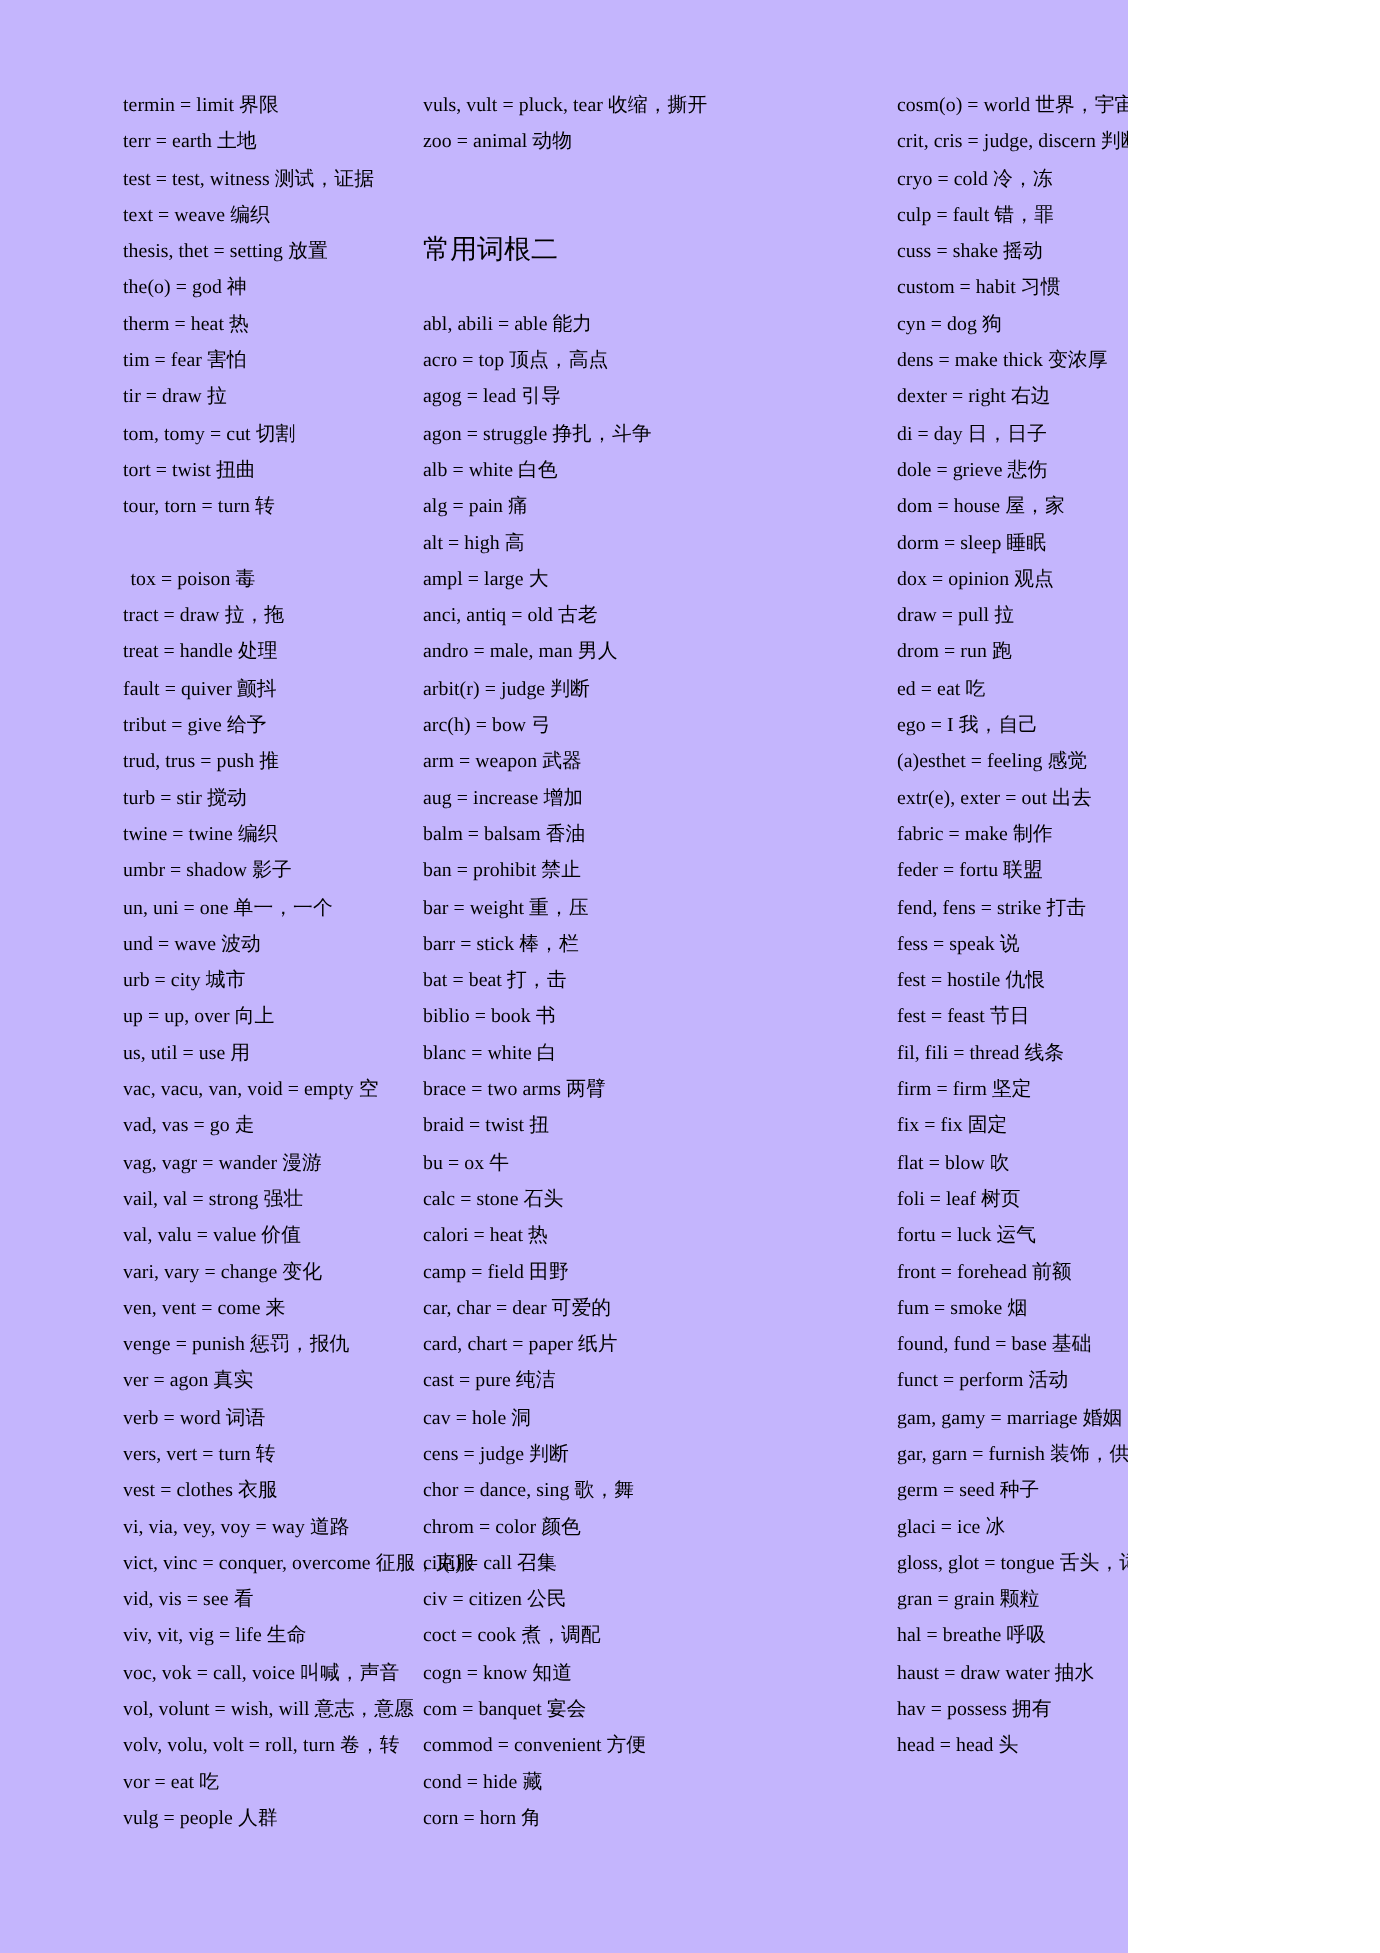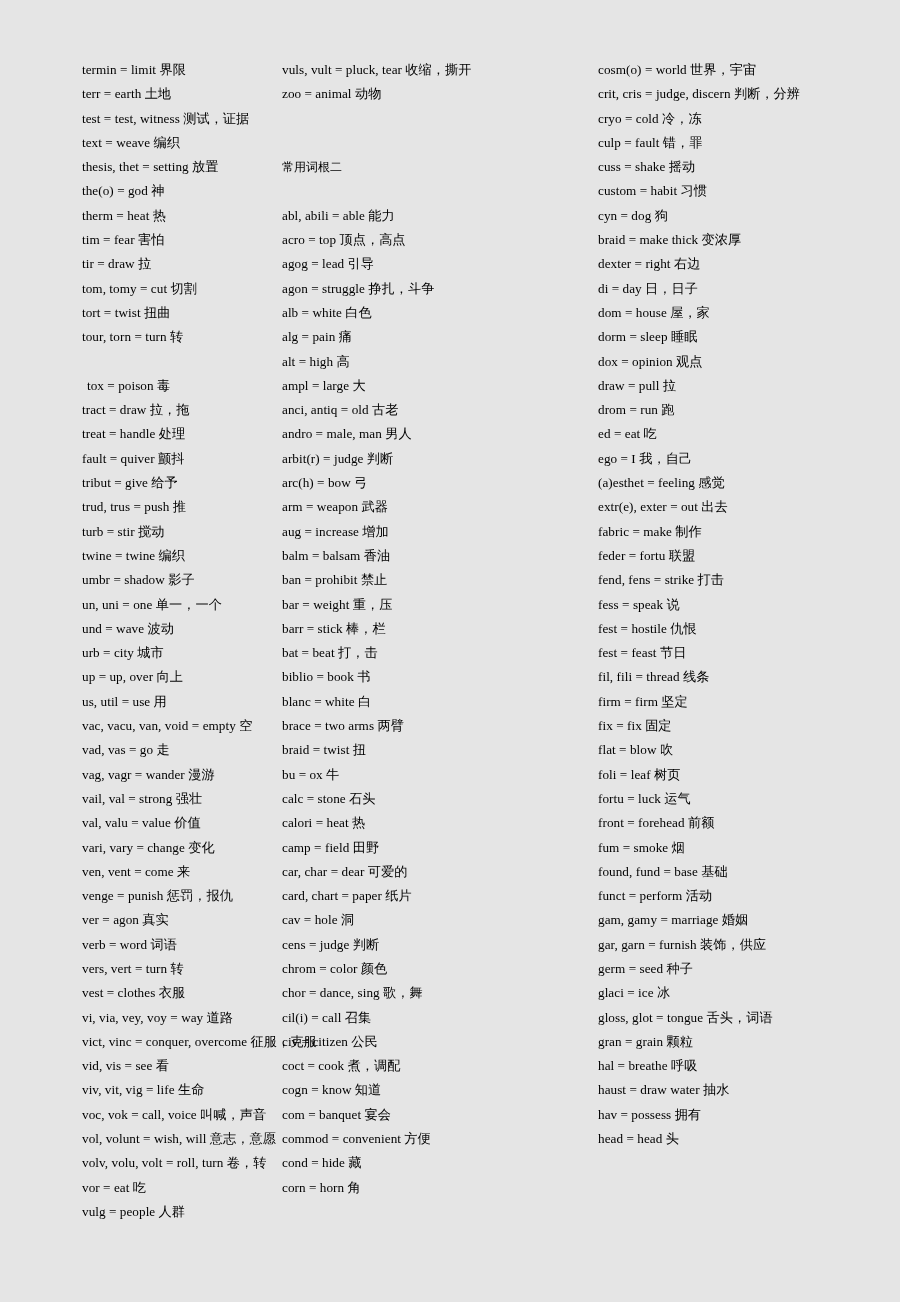--- a/index.html
+++ b/index.html
@@ -7,23 +7,23 @@
     margin: 0;
     padding: 0;
     background: #ffffff;
   }
   body {
     font-family: "Liberation Serif", "DejaVu Serif", serif;
     color: #000000;
   }
   #page {
     position: relative;
-    width: 900px;
+    width: 752px;
     height: 1302px;
-    background: #e5e5e5;
+    background: #c4b5fd;
     overflow: hidden;
     box-sizing: border-box;
   }
   .columns {
     position: absolute;
     top: 58px;
     left: 0;
     width: 920px;
     display: flex;
     flex-direction: row;
@@ -54,21 +54,21 @@
     height: 48.6px;
   }
   .section-head {
     font-size: 13.2px;
     line-height: 24.3px;
     height: 24.3px;
     white-space: nowrap;
   }
   .cn {
     font-family: "DejaVu Sans", "Liberation Sans", sans-serif;
-    font-size: 12px;
+    font-size: 18px;
   }
 </style>
 </head>
 <body>
 
 <div id="page">
   <div class="columns" id="columns-root">
       <div class="column col-1">
         <div class="entry">termin = limit 界限</div>
         <div class="entry">terr = earth 土地</div>
@@ -147,44 +147,46 @@
         <div class="entry">biblio = book 书</div>
         <div class="entry">blanc = white 白</div>
         <div class="entry">brace = two arms 两臂</div>
         <div class="entry">braid = twist 扭</div>
         <div class="entry">bu = ox 牛</div>
         <div class="entry">calc = stone 石头</div>
         <div class="entry">calori = heat 热</div>
         <div class="entry">camp = field 田野</div>
         <div class="entry">car, char = dear 可爱的</div>
         <div class="entry">card, chart = paper 纸片</div>
+        <div class="entry">cast = pure 纯洁</div>
         <div class="entry">cav = hole 洞</div>
         <div class="entry">cens = judge 判断</div>
+        <div class="entry">chor = dance, sing 歌，舞</div>
         <div class="entry">chrom = color 颜色</div>
-        <div class="entry">chor = dance, sing 歌，舞</div>
         <div class="entry">cil(i) = call 召集</div>
         <div class="entry">civ = citizen 公民</div>
         <div class="entry">coct = cook 煮，调配</div>
         <div class="entry">cogn = know 知道</div>
         <div class="entry">com = banquet 宴会</div>
         <div class="entry">commod = convenient 方便</div>
         <div class="entry">cond = hide 藏</div>
         <div class="entry">corn = horn 角</div>
       </div>
       <div class="column col-3">
         <div class="entry">cosm(o) = world 世界，宇宙</div>
         <div class="entry">crit, cris = judge, discern 判断，分辨</div>
         <div class="entry">cryo = cold 冷，冻</div>
         <div class="entry">culp = fault 错，罪</div>
         <div class="entry">cuss = shake 摇动</div>
         <div class="entry">custom = habit 习惯</div>
         <div class="entry">cyn = dog 狗</div>
-        <div class="entry">braid = make thick 变浓厚</div>
+        <div class="entry">dens = make thick 变浓厚</div>
         <div class="entry">dexter = right 右边</div>
         <div class="entry">di = day 日，日子</div>
+        <div class="entry">dole = grieve 悲伤</div>
         <div class="entry">dom = house 屋，家</div>
         <div class="entry">dorm = sleep 睡眠</div>
         <div class="entry">dox = opinion 观点</div>
         <div class="entry">draw = pull 拉</div>
         <div class="entry">drom = run 跑</div>
         <div class="entry">ed = eat 吃</div>
         <div class="entry">ego = I 我，自己</div>
         <div class="entry">(a)esthet = feeling 感觉</div>
         <div class="entry">extr(e), exter = out 出去</div>
         <div class="entry">fabric = make 制作</div>

